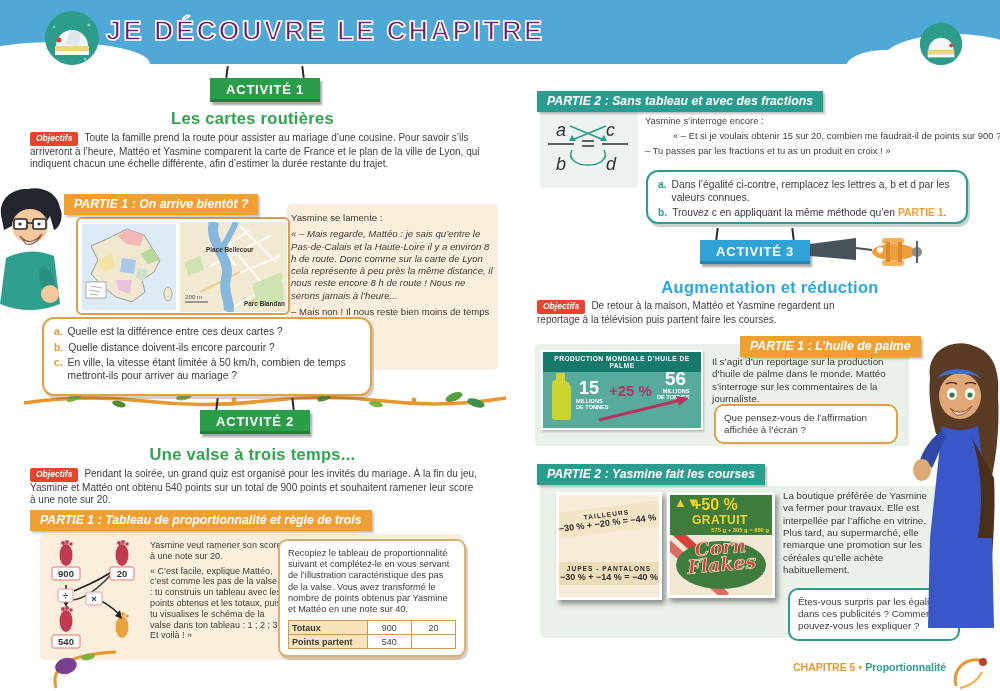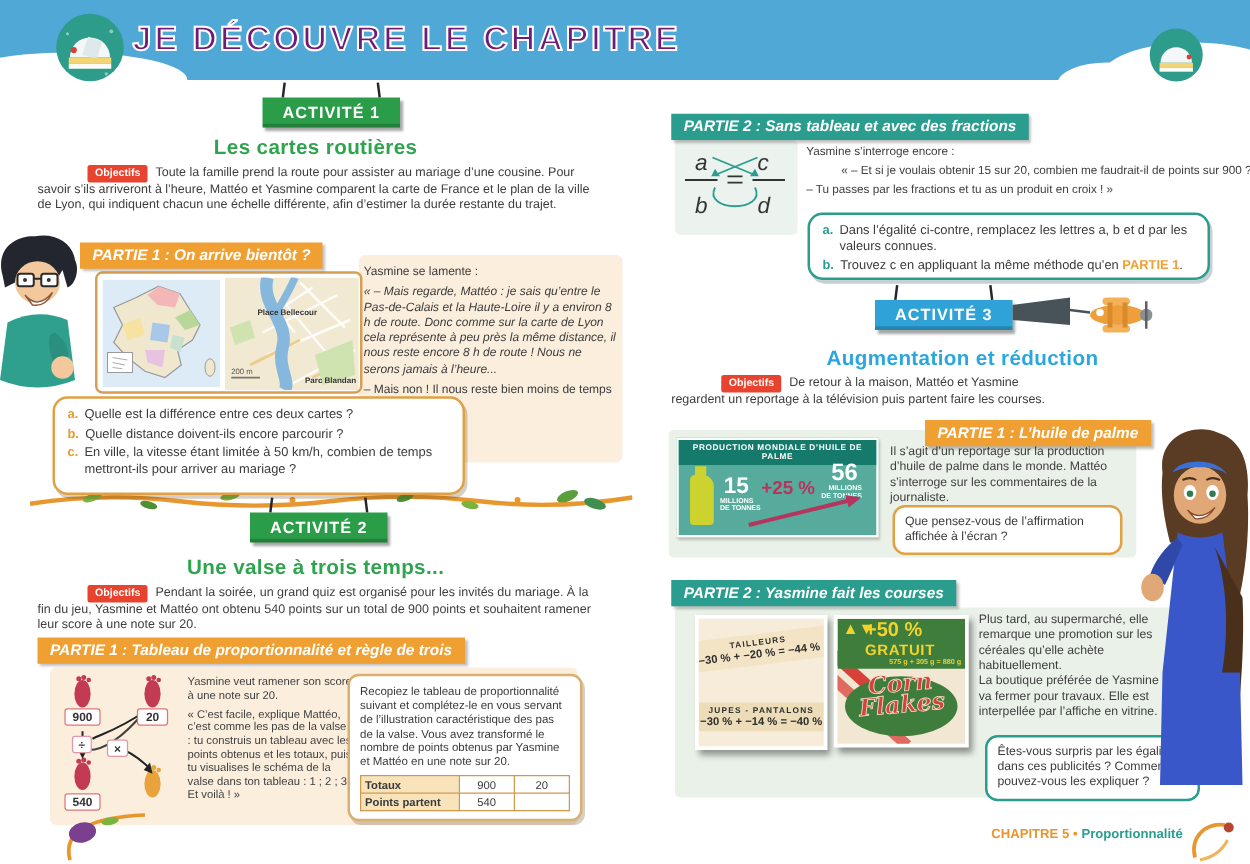--- a/index.html
+++ b/index.html
@@ -29,22 +29,22 @@
             padding:3px 10px 4px; white-space:nowrap; z-index:5; }
   .partie-orange { background:#f0a032; box-shadow:2px 2px 2px rgba(0,0,0,.25); }
   .partie-teal   { background:#2a9d8f; box-shadow:2px 2px 2px rgba(0,0,0,.25); }
 
   .green-title { position:absolute; text-align:center; font-weight:bold; font-size:16.5px;
                  color:#2fa44e; letter-spacing:.3px; }
   .blue-title  { position:absolute; text-align:center; font-weight:bold; font-size:16.5px;
                  color:#2aa7de; letter-spacing:.3px; }
 
   .intro { position:absolute; font-size:10px; line-height:1.24; color:#3e3e3e; }
-  .chip  { display:inline-block; background:#e8432e; color:#fff; font-weight:bold; 
-           font-size:8.5px; padding:1px 6px 2px; border-radius:2px; margin-right:6px;margin-left:40px; }
+  .chip  { display:inline-block; background:#e8432e; color:#fff; font-weight:bold; font-style:italic;
+           font-size:8.5px; padding:1px 6px 2px; border-radius:2px; margin-right:6px; }
 
   .beige { position:absolute; background:#fbeedd; border-radius:5px; }
   .mint  { position:absolute; background:#e9f1e8; border-radius:4px; }
   .wbox  { position:absolute; background:#fff; border:2px solid #e0a145; border-radius:12px;
            box-shadow:2px 3px 0 rgba(94,62,24,.25); z-index:6; }
   .wbox.teal-b { border-color:#2a9d8f; box-shadow:2px 3px 0 rgba(20,80,70,.25); }
 
   .q-item  { display:flex; gap:5px; font-size:10.3px; line-height:1.22; margin-bottom:3px; }
   .q-label { font-weight:bold; color:#e39b33; flex:0 0 auto; }
   .q-label.teal-t { color:#2a9d8f; }
@@ -265,21 +265,21 @@
       <text x="20" y="106" text-anchor="middle">540</text>
     </g>
   </svg>
 
   <div class="txt" style="left:150px; top:540px; width:132px; font-size:9px; line-height:1.2; z-index:4;">
     <p>Yasmine veut ramener son score à une note sur 20.</p>
     <p style="margin-top:4px;">« C’est facile, explique Mattéo, c’est comme les pas de la valse : tu construis un tableau avec les points obtenus et les totaux, puis tu visualises le schéma de la valse dans ton tableau : 1 ; 2 ; 3. Et voilà ! »</p>
   </div>
 
   <div class="wbox" style="left:278px; top:539px; width:188px; height:118px; border-color:#d9b070; border-radius:9px; padding:7px 8px;">
-    <div style="font-size:9.2px; line-height:1.22;">Recopiez le tableau de proportionnalité suivant et complétez-le en vous servant de l’illustration caractéristique des pas de la valse. Vous avez transformé le nombre de points obtenus par Yasmine et Mattéo en une note sur 20.</div>
+    <div style="font-size:9.2px; line-height:1.22;">Recopiez le tableau de proportionnalité suivant et complétez-le en vous servant de l’illustration caractéristique des pas de la valse. Vous avez transformé le nombre de points obtenus par Yasmine et Mattéo en une note sur 40.</div>
     <table class="prop">
       <tbody>
           <tr>
         <td class="tl">Totaux</td>
         <td class="tv">900</td>
         <td class="tv">20</td>
       </tr>
       <tr>
         <td class="tl">Points partent</td>
         <td class="tv">540</td>
@@ -399,22 +399,22 @@
         <div class="detail">575 g + 305 g = 880 g</div>
       </div>
       <div class="brand">
         <div>Corn</div>
         <div>Flakes</div>
       </div>
     </div>
   </div>
 
   <div class="txt" style="left:783px; top:490px; width:152px; font-size:9.8px;">
+    <p>La boutique préférée de Yasmine va fermer pour travaux. Elle est interpellée par l’affiche en vitrine.</p>
     <p>Plus tard, au supermarché, elle remarque une promotion sur les céréales qu’elle achète habituellement.</p>
-    <p>La boutique préférée de Yasmine va fermer pour travaux. Elle est interpellée par l’affiche en vitrine.</p>
   </div>
 
   <div class="bubble teal-b" style="left:788px; top:588px; width:172px;">Êtes-vous surpris par les égalités dans ces publicités ? Comment pouvez-vous les expliquer ?</div>
 
   <svg style="position:absolute; left:0; top:186px; z-index:8;" width="64" height="160" viewBox="0 0 64 160">
     <path d="M2,34 C-4,12 14,2 28,3 C44,0 58,8 60,22 C64,30 60,42 54,44 L50,30 L44,40 L36,26 L28,36 L18,28 L12,40 L4,44 Z" fill="#23262e"></path>
     <ellipse cx="30" cy="40" rx="18" ry="17" fill="#f3c89d"></ellipse>
     <rect x="14" y="33" width="13" height="10" rx="2" fill="#fdfdfd" stroke="#2a2a2a" stroke-width="1.6"></rect>
     <rect x="33" y="33" width="13" height="10" rx="2" fill="#fdfdfd" stroke="#2a2a2a" stroke-width="1.6"></rect>
     <line x1="27" y1="37" x2="33" y2="37" stroke="#2a2a2a" stroke-width="1.6"></line>

